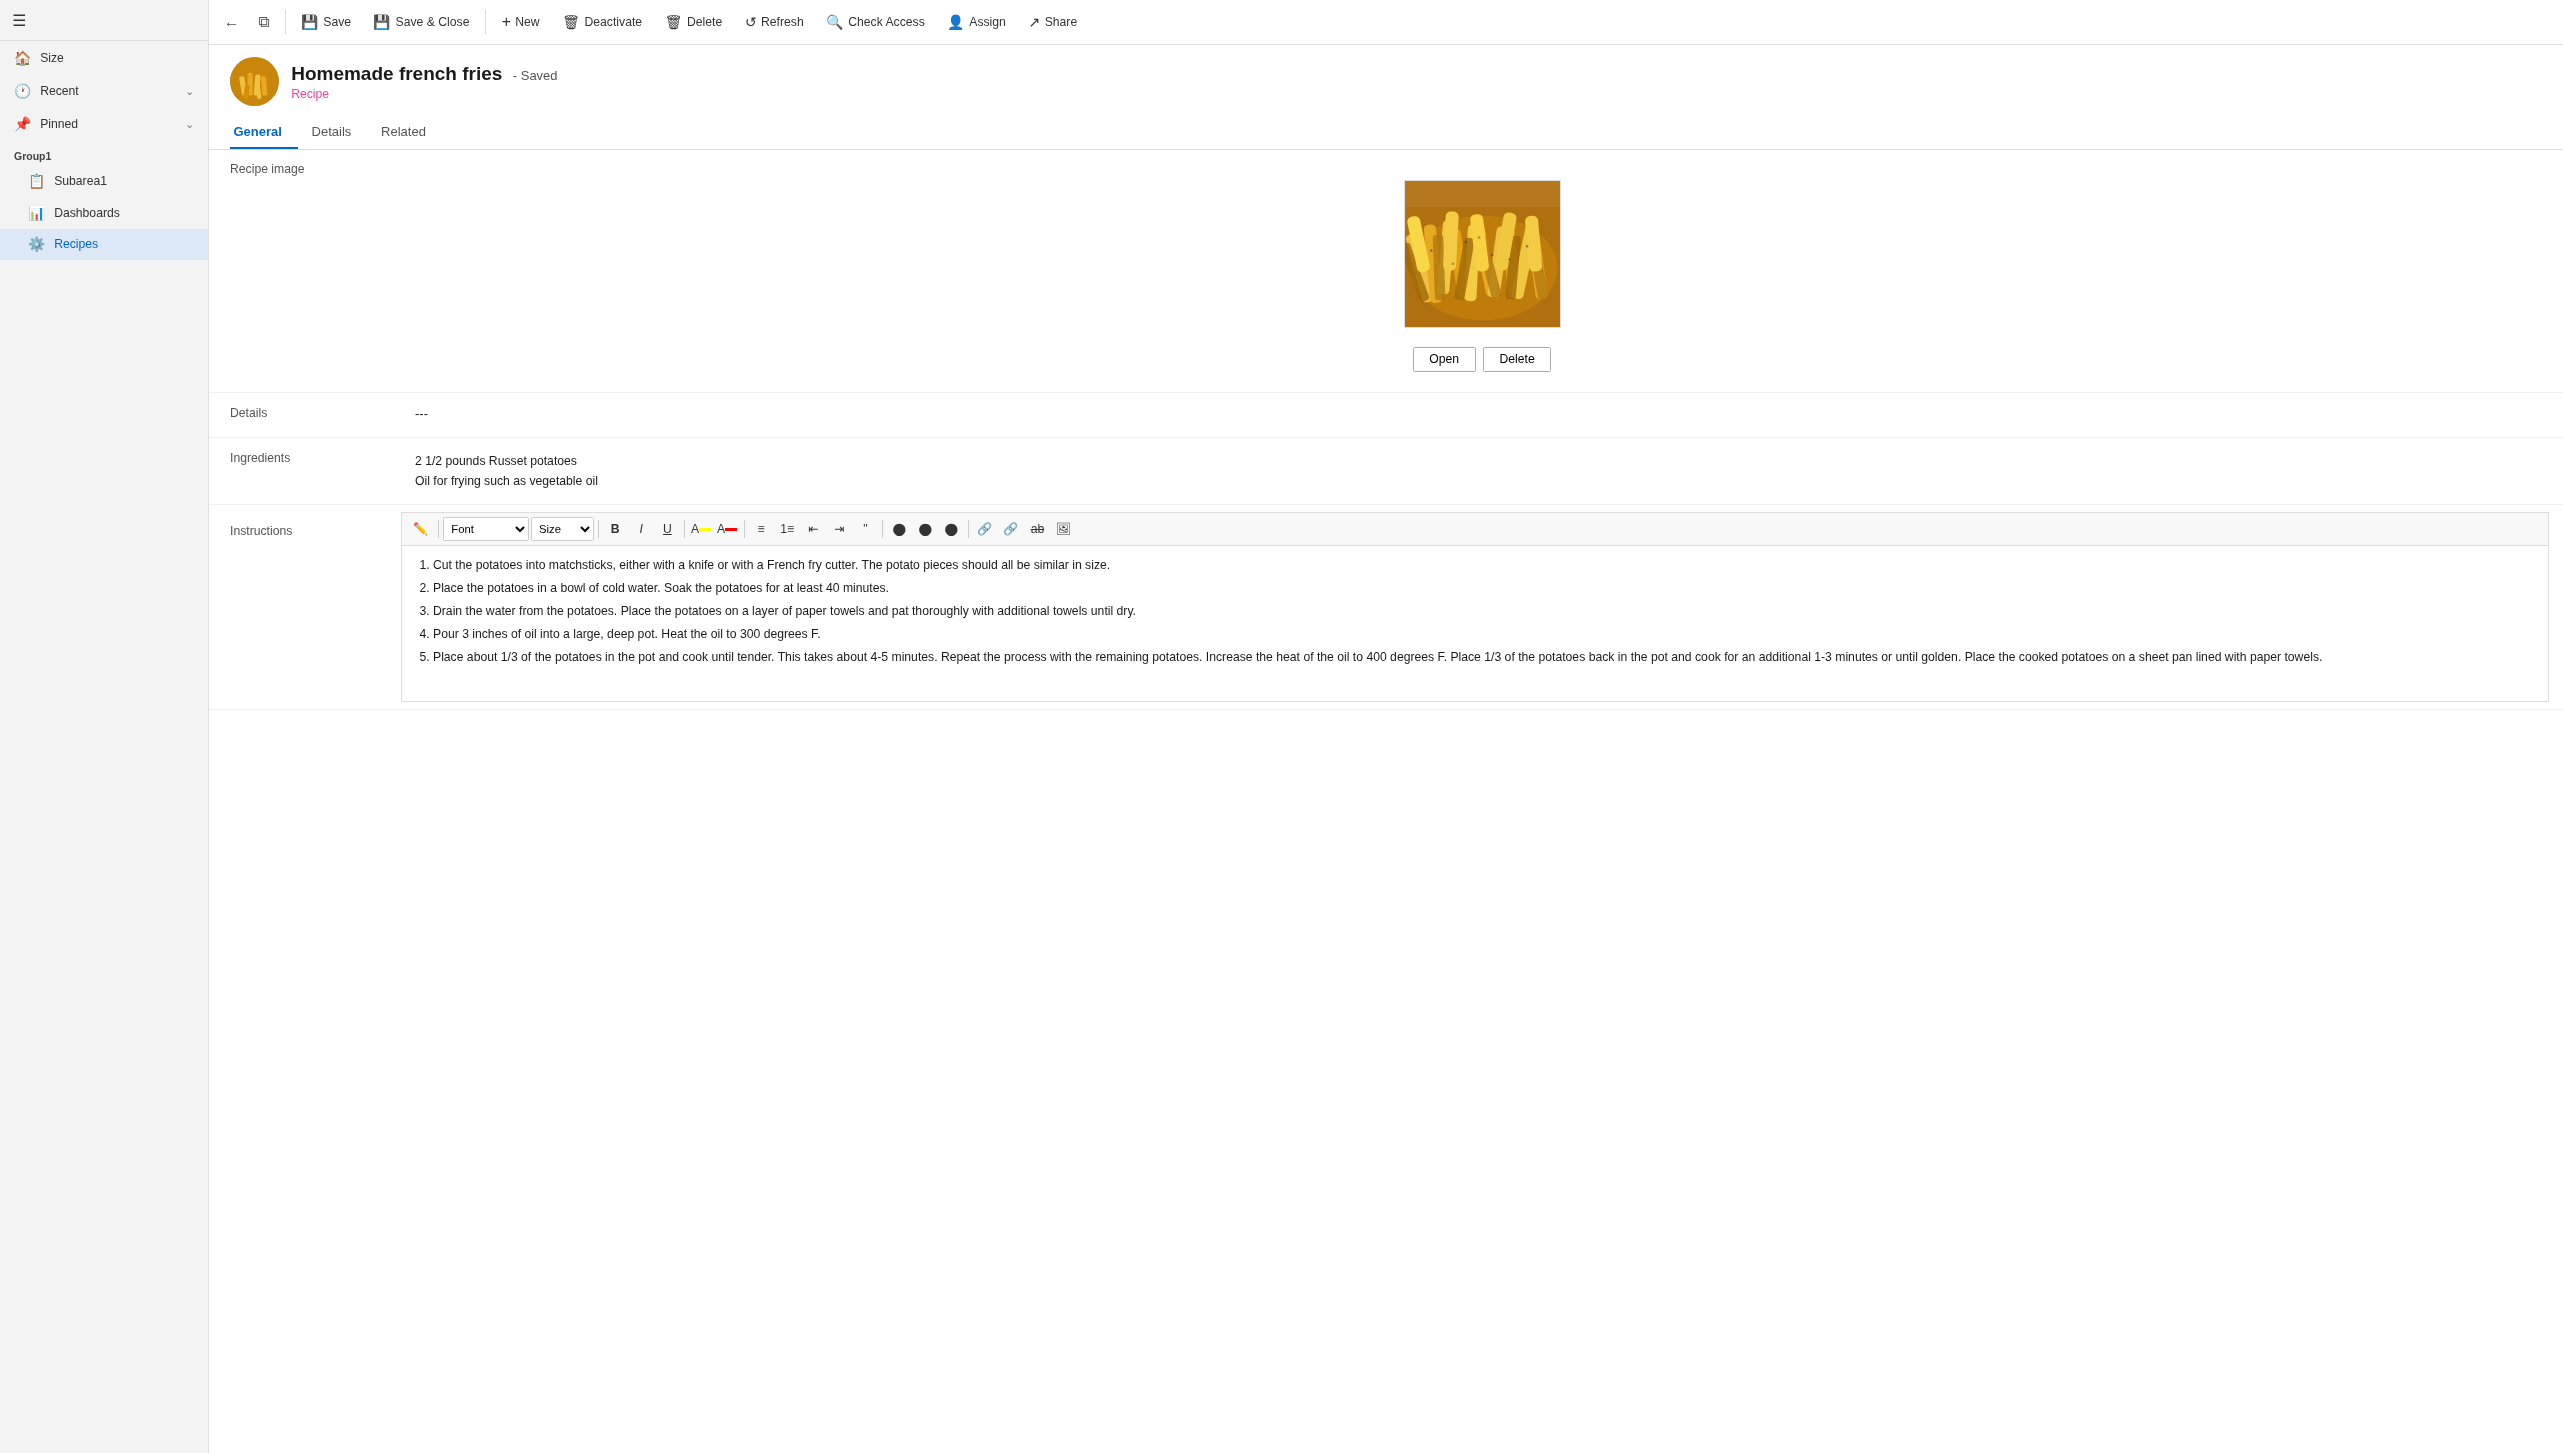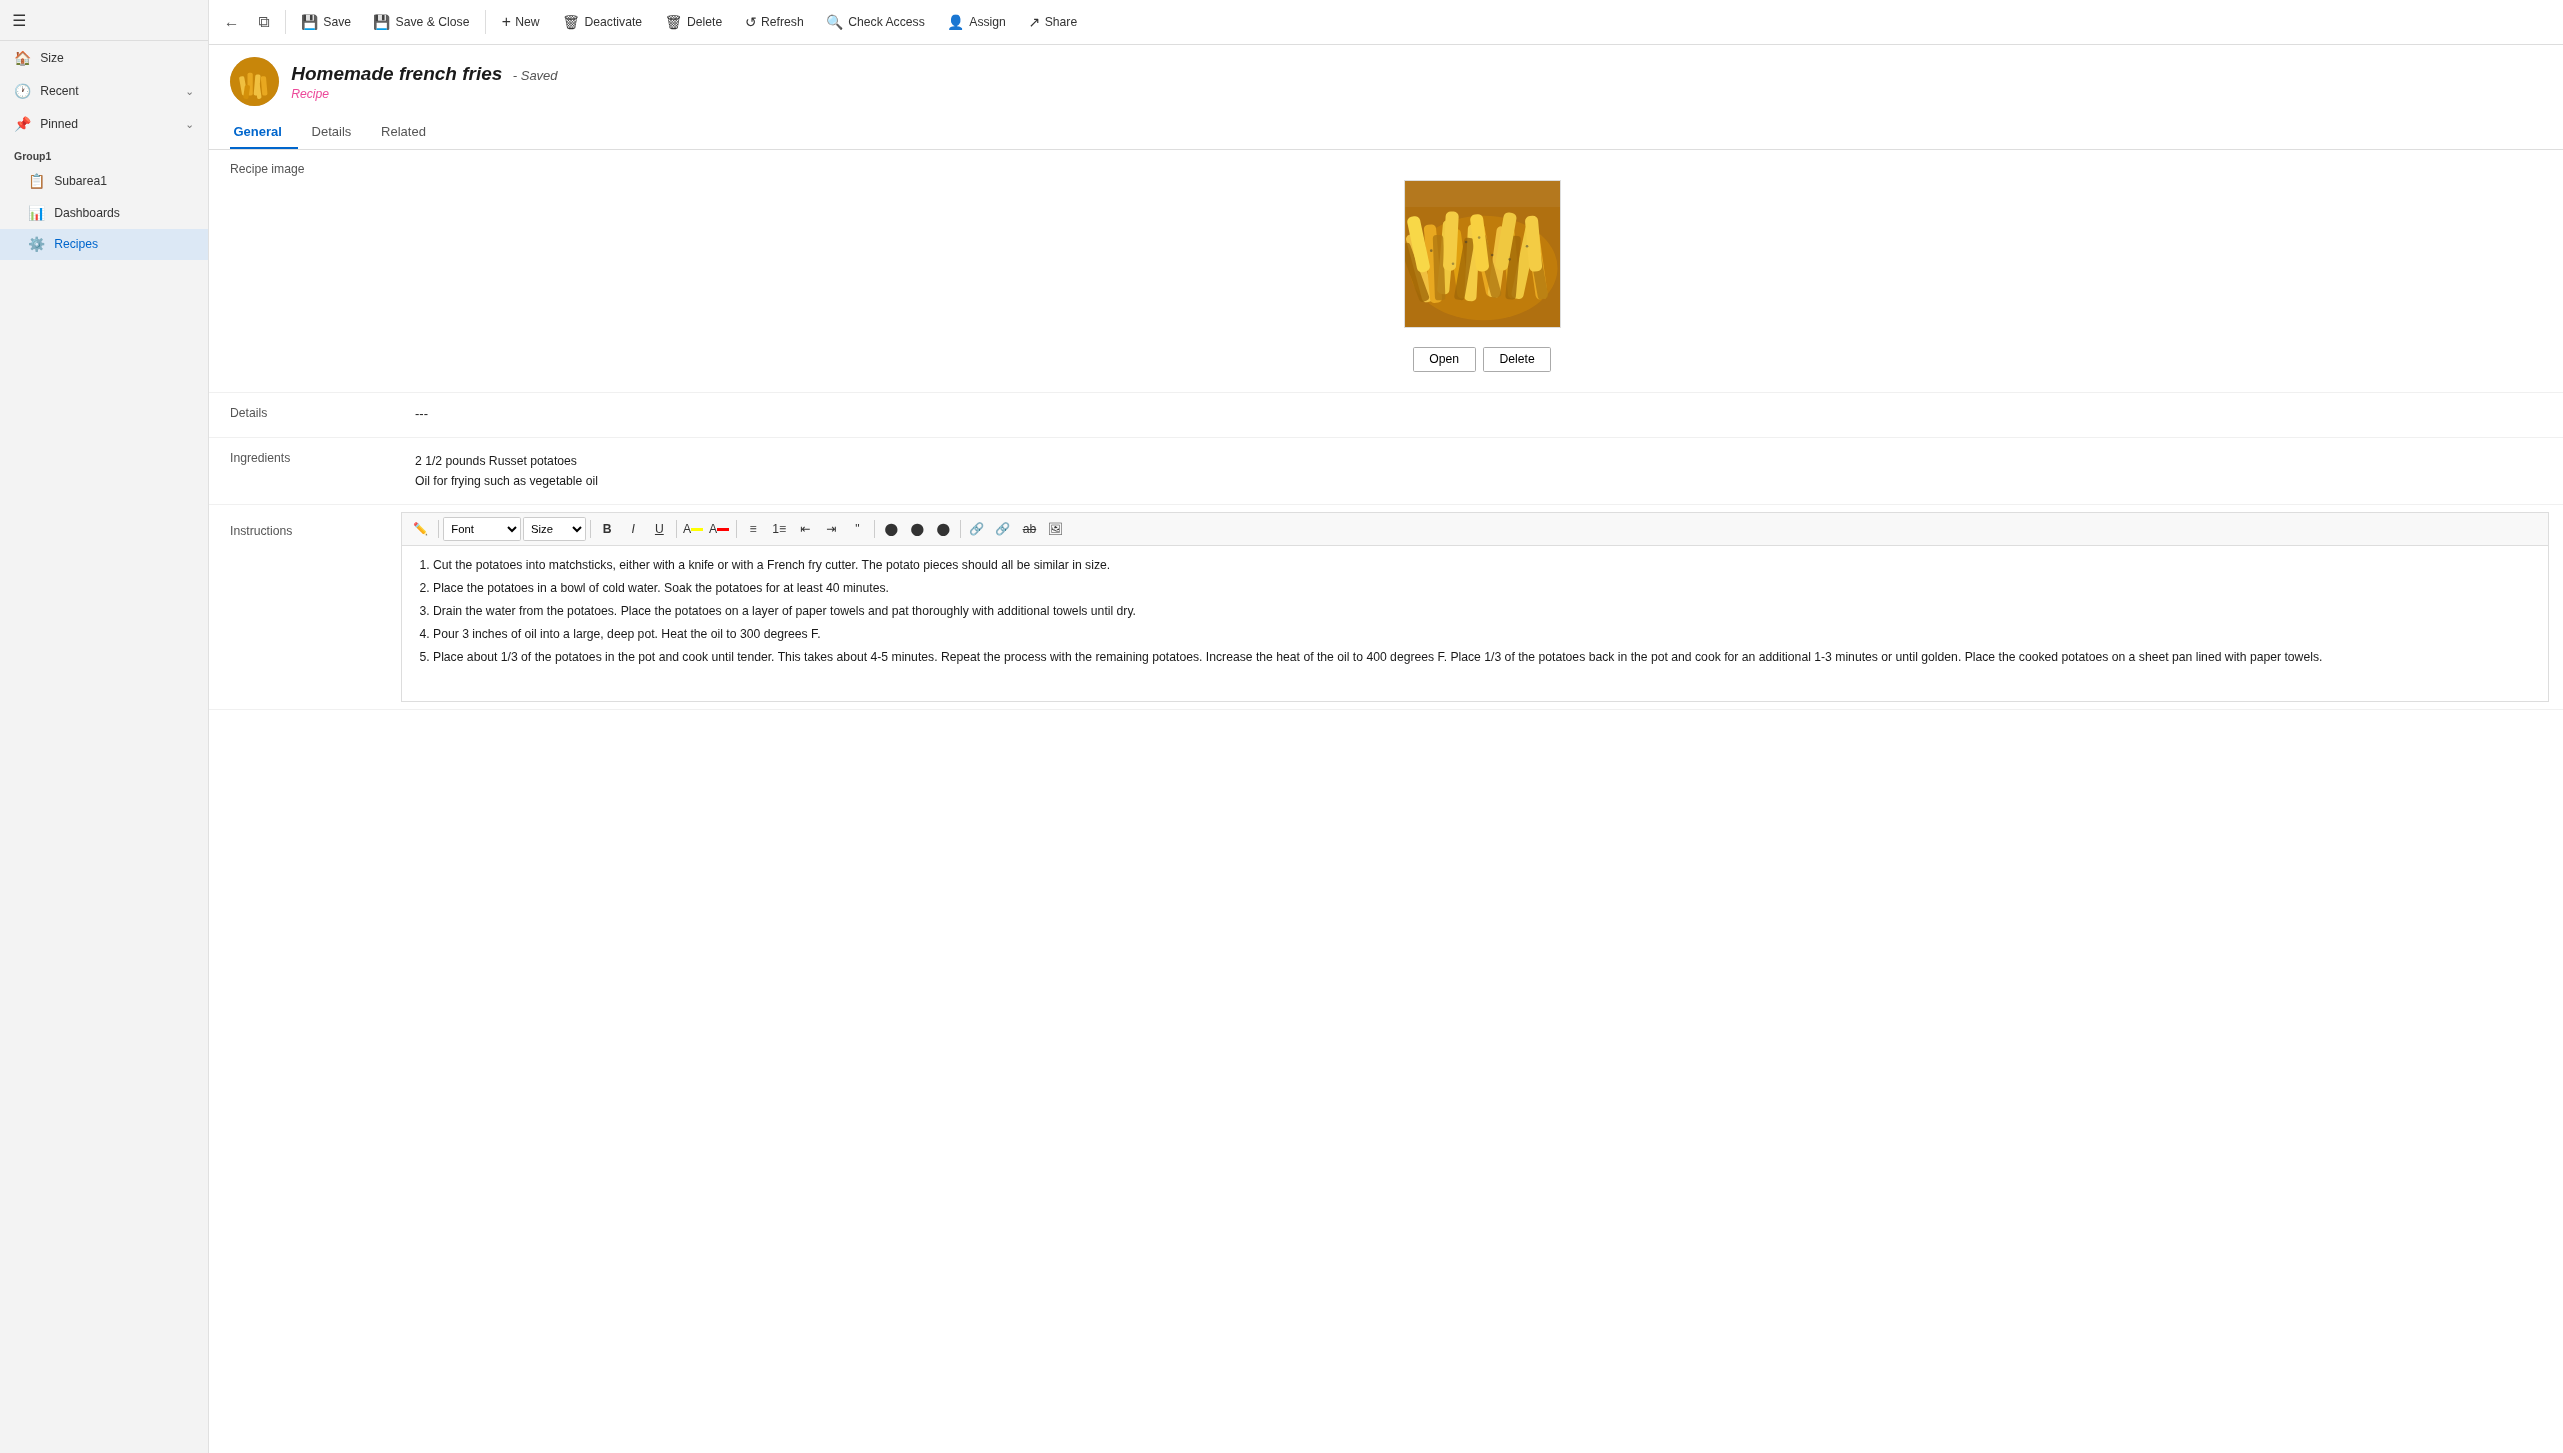--- a/index.html
+++ b/index.html
@@ -91,21 +91,20 @@
       width: 31px; height: 31px; border: none; background: transparent; cursor: pointer; border-radius: 1.7px; font-size: 15.7px; color: #555;
     }
 
     
     #record-header {
       display: flex;
       align-items: center;
       padding: 12.2px 21px 8.7px 21px;
       gap: 12.2px;
       background: #fff;
-      font-style: italic;
     }
     #record-avatar {
       width: 49px; height: 49px; border-radius: 50%; background: #c8a060;
       display: flex; align-items: center; justify-content: center;
       overflow: hidden; font-size: 24.4px;
     }
     #record-title-area {}
     #record-title {
       font-size: 19px; font-weight: 600; color: #1a1a1a; display: inline;
     }
@@ -439,21 +438,21 @@
 
     <div class="instructions-row">
       <div class="form-label" style="padding-top:19px;">Instructions</div>
       <div class="instructions-outer">
 
         <div class="instructions-toolbar">
           <button class="rich-btn" title="Clear formatting">
             <span>✏️</span>
           </button>
           <div class="rich-sep"></div>
-          <select class="rich-select" style="width:78px;">
+          <select class="rich-select" style="width:86px;">
             <option>Font</option>
           </select>
           <select class="rich-select" style="width:63px;">
             <option>Size</option>
           </select>
           <div class="rich-sep"></div>
           <button class="rich-btn" style="font-weight:bold;">
               <span>B</span>
             </button>
           <button class="rich-btn" style="font-style:italic;">

